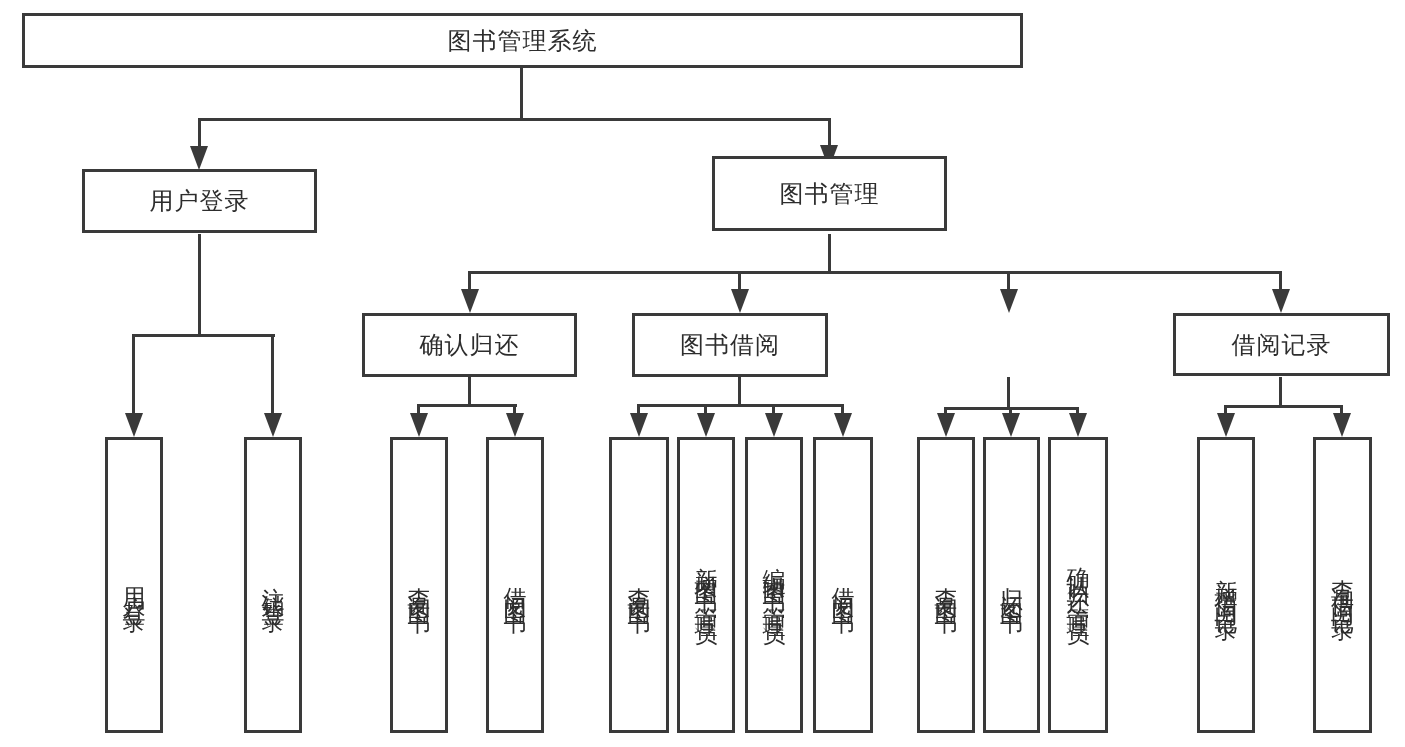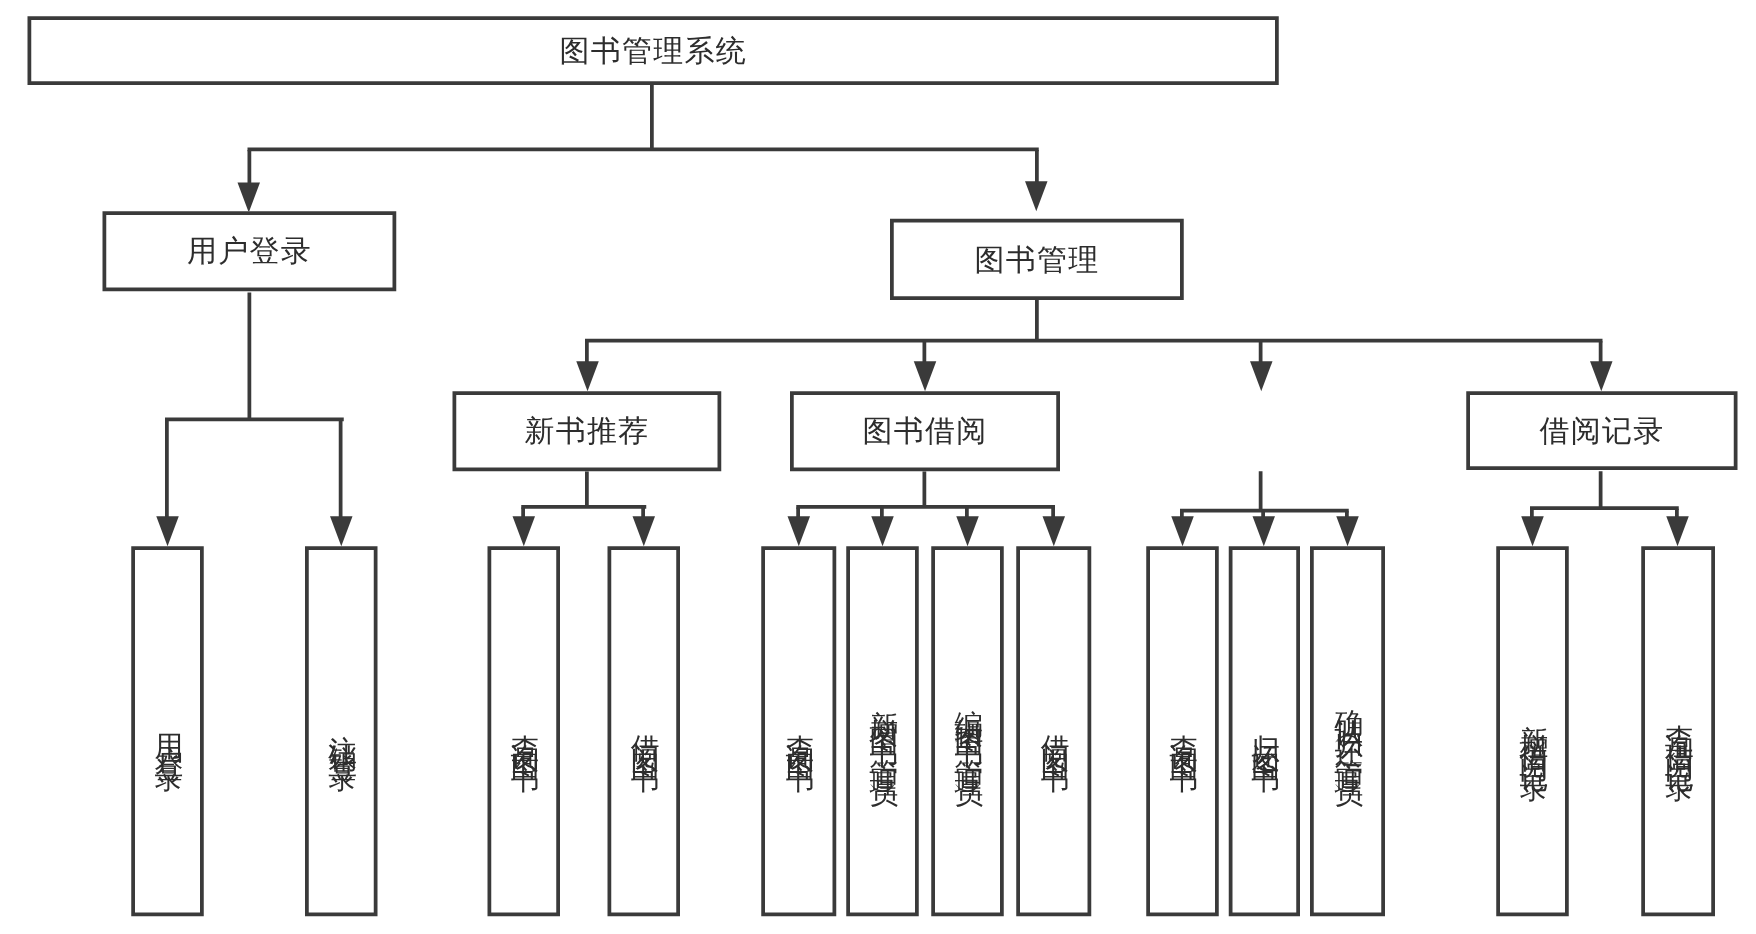--- a/index.html
+++ b/index.html
@@ -129,28 +129,28 @@
       <div class="arrow" style="left: 1333px; top: 413px;"></div>
     </div>
 
   <div class="box" style="left:22px;top:13px;width:1001px;height:55px">
     <span class="lbl">图书管理系统</span>
   </div>
 
   <div class="box" style="left:82px;top:169px;width:235px;height:64px">
     <span class="lbl">用户登录</span>
   </div>
-  <div class="box" style="left:712px;top:175px;width:235px;height:65px">
+  <div class="box" style="left:712px;top:156px;width:235px;height:75px">
     <span class="lbl">图书管理</span>
   </div>
 
   <div class="box" style="left:362px;top:313px;width:215px;height:64px">
-    <span class="lbl">新书推荐</span>
-  </div>
-  <div class="box" style="left:632px;top:313px;width:216px;height:64px">
+    <span class="lbl">确认归还</span>
+  </div>
+  <div class="box" style="left:632px;top:313px;width:196px;height:64px">
     <span class="lbl">图书借阅</span>
   </div>
   <div class="box" style="left:1173px;top:313px;width:217px;height:63px">
     <span class="lbl">借阅记录</span>
   </div>
 
   <div class="vbox" style="left:105px;top:437px;width:58px;height:296px">
     <span class="vlbl">用户登录</span>
   </div>
   <div class="vbox" style="left:244px;top:437px;width:58px;height:296px">

